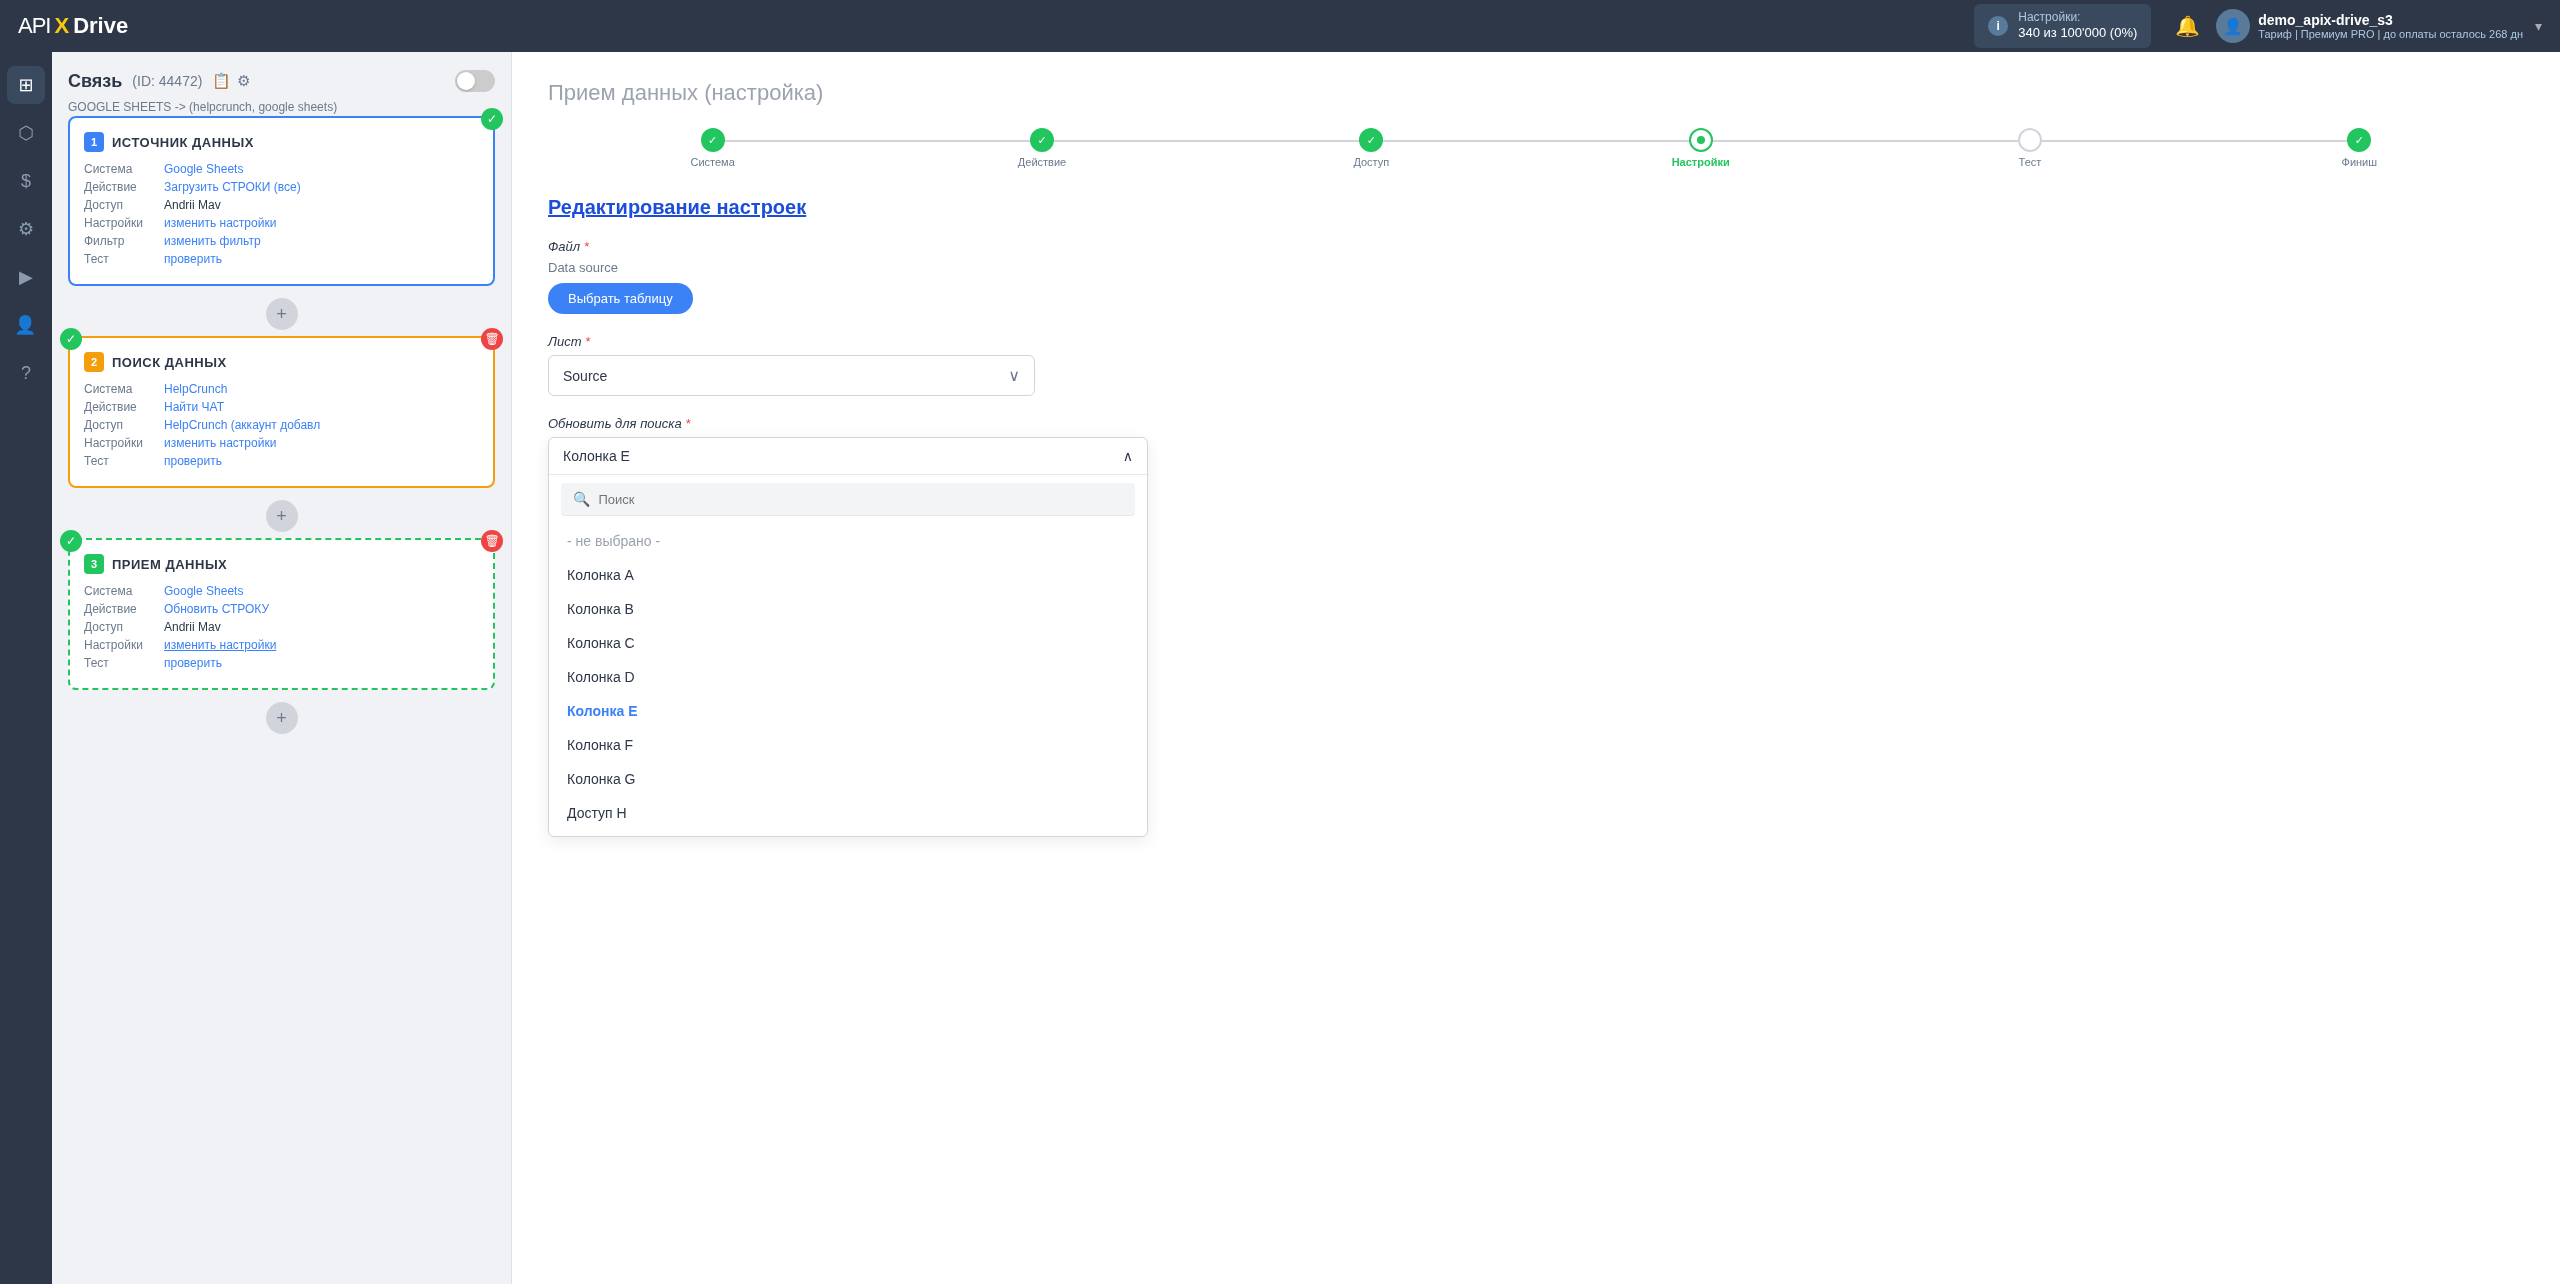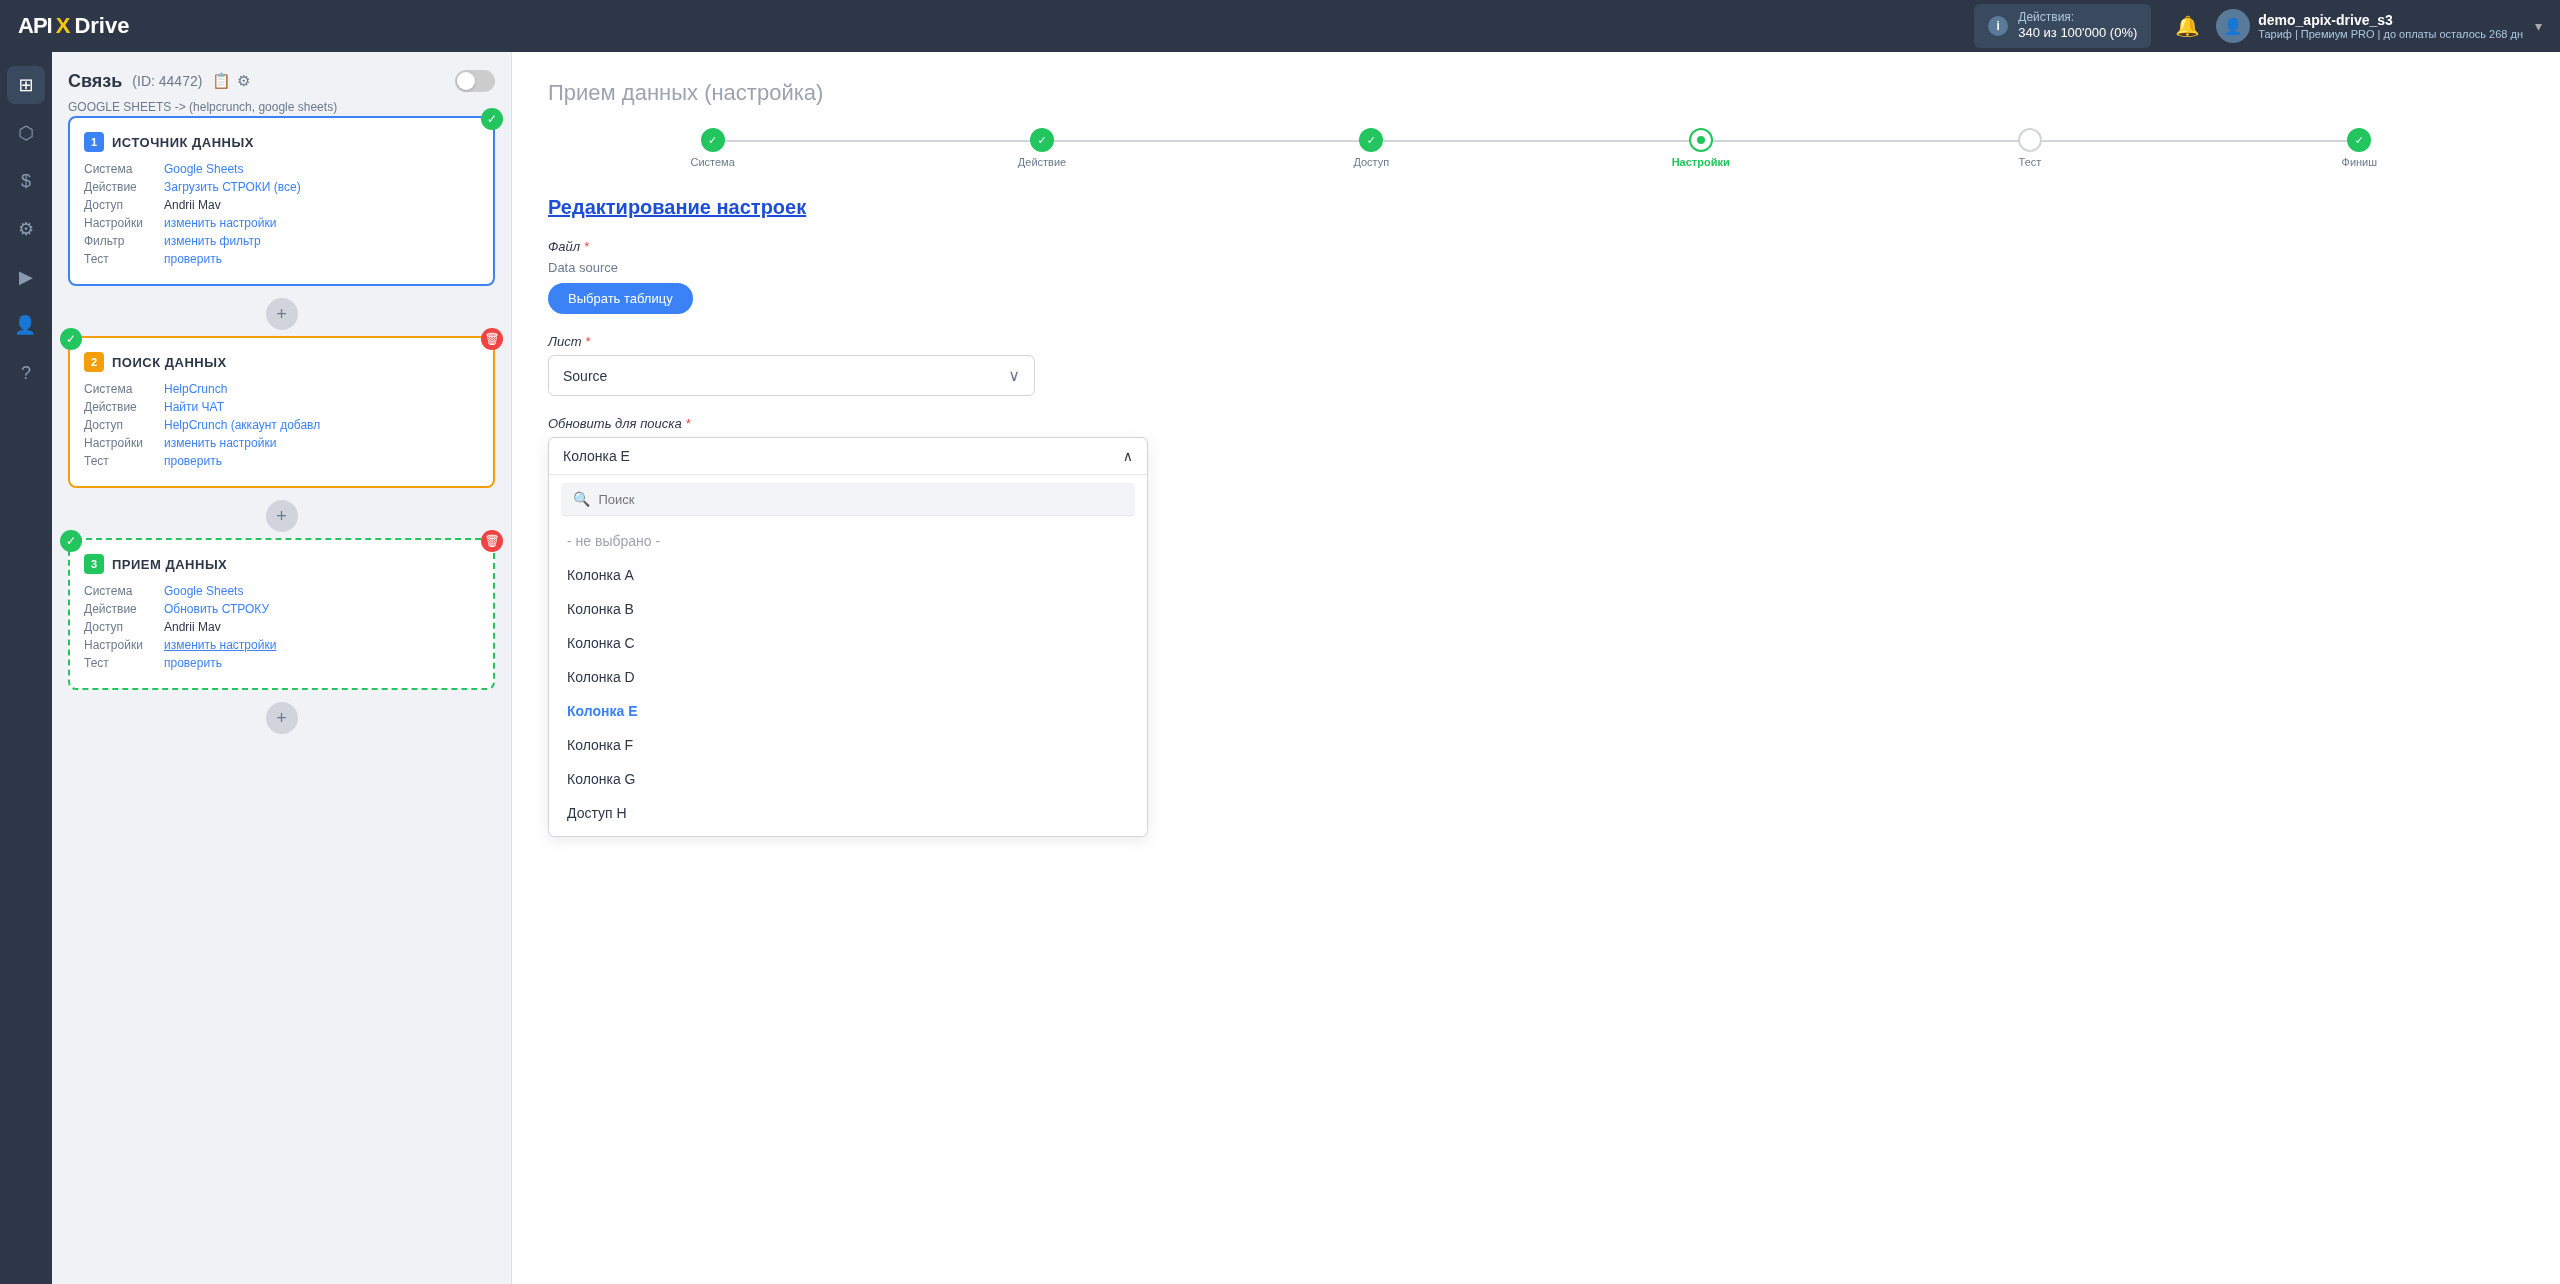--- a/index.html
+++ b/index.html
@@ -10,21 +10,21 @@
       background: #2d3748;
       height: 52px;
       display: flex;
       align-items: center;
       padding: 0 18px;
       gap: 16px;
       flex-shrink: 0;
       z-index: 100;
     }
     .topnav-logo { display: flex; align-items: center; gap: 4px; }
-    .topnav-logo .logo-api { color: #fff; font-size: 22px; font-weight: 700; letter-spacing: -1px; }
+    .topnav-logo .logo-api { color: #fff; font-size: 22px; font-weight: 400; letter-spacing: -1px; }
     .topnav-logo .logo-x { color: #f6c90e; font-size: 22px; font-weight: 700; }
     .topnav-logo .logo-drive { color: #fff; font-size: 22px; font-weight: 700; }
     .topnav-spacer { flex: 1; }
     .topnav-actions {
       background: #3a4a5e;
       border-radius: 6px;
       padding: 6px 14px;
       display: flex;
       align-items: center;
       gap: 10px;
@@ -252,21 +252,21 @@
 <div class="topnav">
   <div class="topnav-logo">
     <span class="logo-api">API</span>
       <span class="logo-x">X</span>
       <span class="logo-drive">Drive</span>
   </div>
   <div class="topnav-spacer"></div>
   <div class="topnav-actions">
     <div class="info-icon">i</div>
     <div class="topnav-actions-text">
-      <div class="label">Действия:</div>
+      <div class="label">Настройки:</div>
       <div class="value">340 из 100'000 (0%)</div>
     </div>
   </div>
   <div class="topnav-bell">🔔</div>
   <div class="topnav-user">
     <div class="topnav-avatar">👤</div>
     <div class="topnav-userinfo">
       <div class="username">demo_apix-drive_s3</div>
       <div class="usertariff">Тариф | Премиум PRO | до оплаты осталось 268 дн</div>
     </div>

